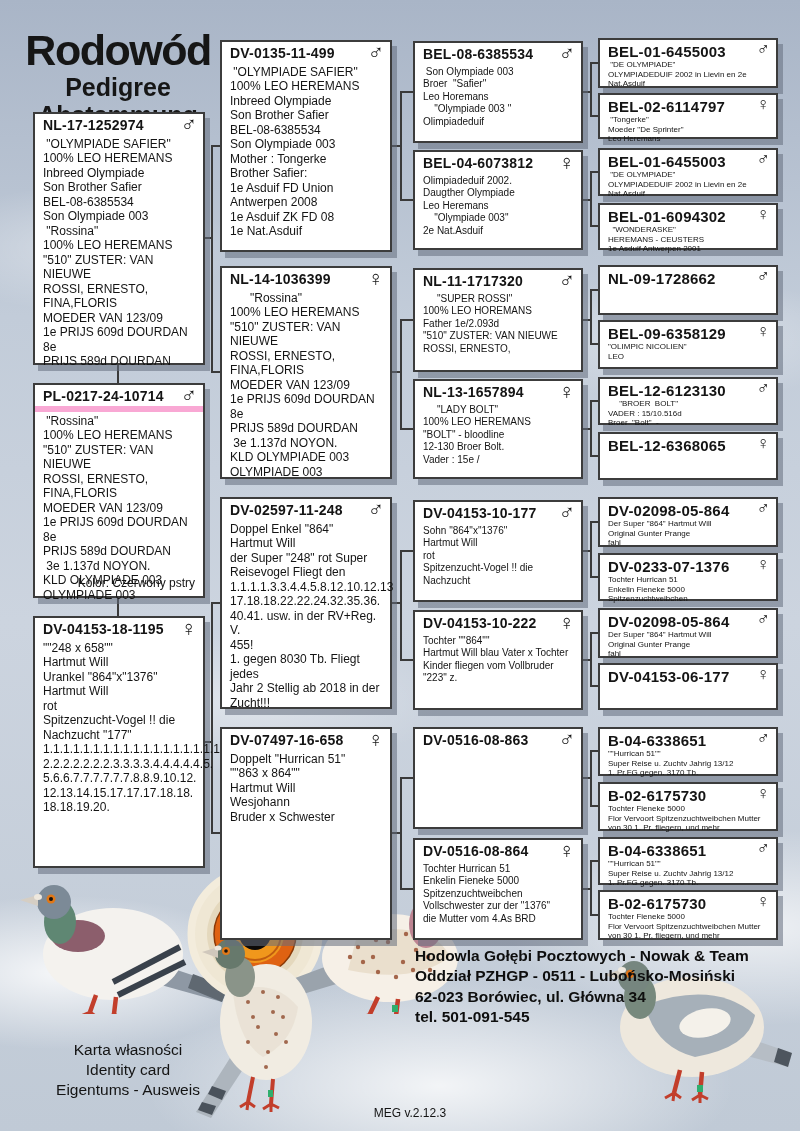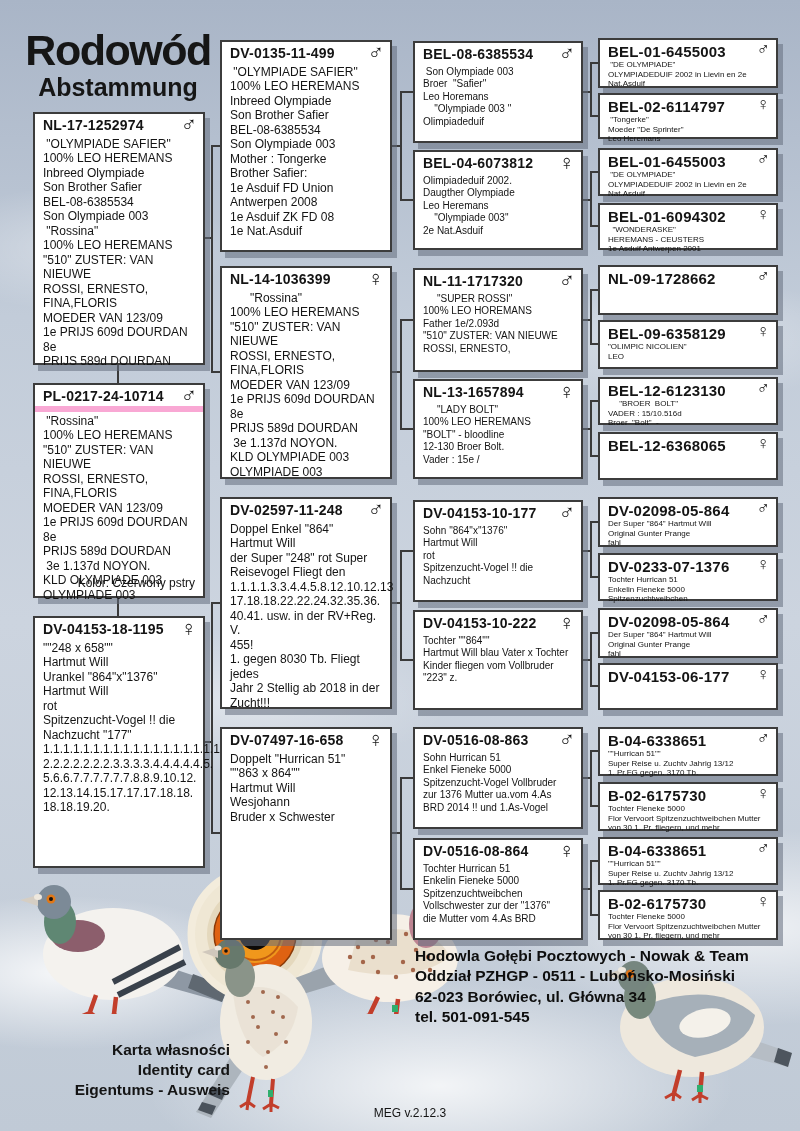--- a/index.html
+++ b/index.html
@@ -27,32 +27,33 @@
   .sex{font-size:22px;line-height:.85;margin-top:-1px;}
   .c4 .sex{font-size:18px;}
   .bb{padding:2px 4px 0 8px;font-size:12px;line-height:14.5px;white-space:pre-wrap;}
   .c3 .bb{font-size:10px;line-height:12.5px;}
   .c4 .bb{font-size:8px;line-height:9.5px;padding-top:0;}
   .subject .bh{border-bottom:6px solid #f9a8d4;padding-bottom:0;}
   .bfoot{position:absolute;right:8px;bottom:6px;font-size:12px;padding-left:12px;}
   .cline{position:absolute;background:#3a3a3a;z-index:1;}
   .breeder{position:absolute;left:415px;top:946px;font-size:15.5px;font-weight:bold;
            line-height:1.32;white-space:pre-line;z-index:4;color:#0e0e0e;}
-  .idcard{position:absolute;left:26px;top:1040px;width:204px;text-align:right;font-size:15.5px;
-          font-weight:bold;line-height:1.3;white-space:pre-line;z-index:4;}
+  .idcard{position:absolute;left:26px;top:1040px;width:204px;text-align:center;font-size:15.5px;
+          font-weight:normal;line-height:1.3;white-space:pre-line;z-index:4;}
   .version{position:absolute;left:335px;top:1106px;width:150px;text-align:center;font-size:12px;z-index:4;}
   svg.pigeon{position:absolute;z-index:1;}
 </style>
 </head>
 <body>
 
 <div class="page">
 
   <div class="title">
     <div class="t1">Rodowód</div>
+    <div class="t2">Pedigree</div>
     <div class="t2">Abstammung</div>
   </div>
 
   <div class="box c1" style="left:33px;top:112px;height:253px">
     <div class="bh">
         <span class="ring">NL-17-1252974</span>
         <span class="sex">♂</span>
       </div>
     <div class="bb"> "OLYMPIADE SAFIER"
 100% LEO HEREMANS
@@ -233,25 +234,20 @@
     <div class="bb">Tochter ""864""
 Hartmut Will blau Vater x Tochter
 Kinder fliegen vom Vollbruder
 "223" z.</div>
   </div>
   <div class="box c3" style="left:413px;top:727px;height:102px">
     <div class="bh">
         <span class="ring">DV-0516-08-863</span>
         <span class="sex">♂</span>
       </div>
-    <div class="bb">Sohn Hurrican 51
-Enkel Fieneke 5000
-Spitzenzucht-Vogel Vollbruder
-zur 1376 Mutter ua.vom 4.As
-BRD 2014 !! und 1.As-Vogel</div>
   </div>
   <div class="box c3" style="left:413px;top:838px;height:102px">
     <div class="bh">
         <span class="ring">DV-0516-08-864</span>
         <span class="sex">♀</span>
       </div>
     <div class="bb">Tochter Hurrican 51
 Enkelin Fieneke 5000
 Spitzenzuchtweibchen
 Vollschwester zur der "1376"

